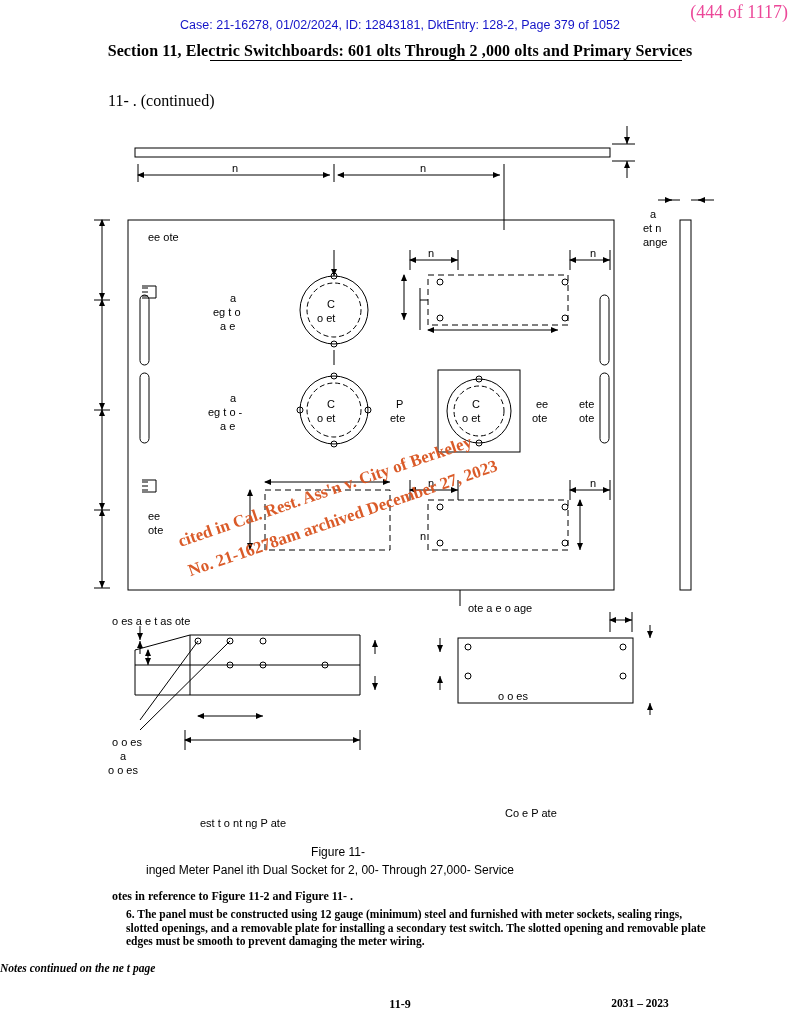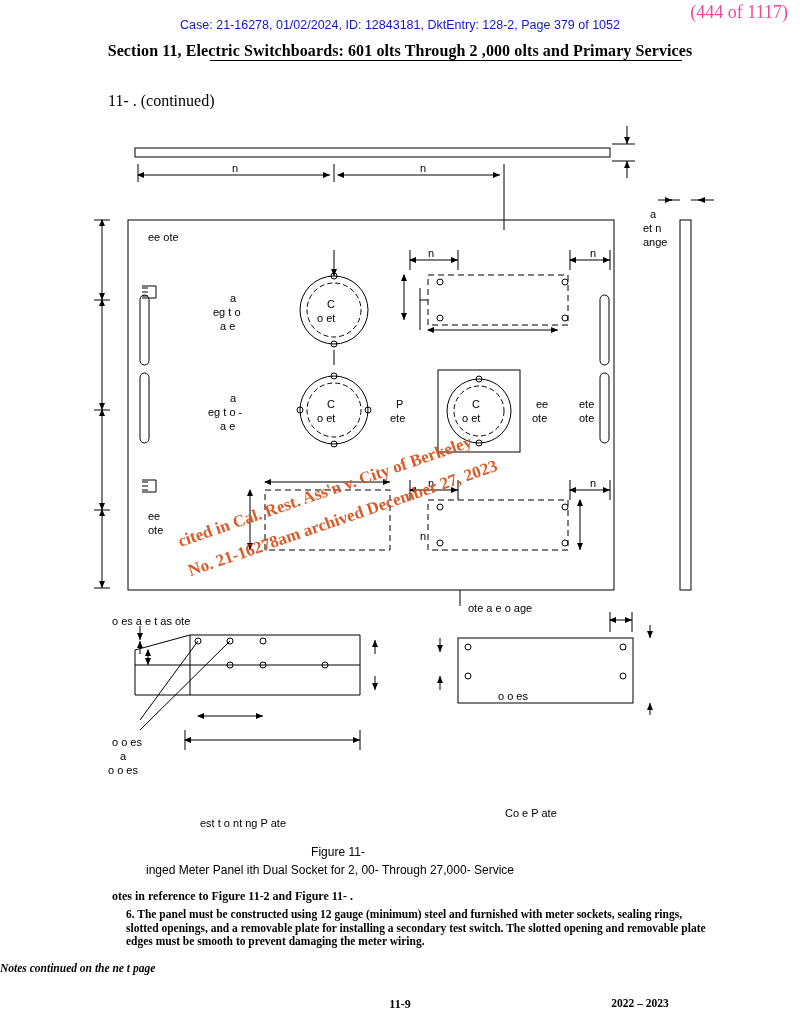--- a/index.html
+++ b/index.html
@@ -353,13 +353,13 @@
   <div>cited in Cal. Rest. Ass'n v. City of Berkeley</div>
   <div>No. 21-16278am archived December 27, 2023</div>
 </div>
 
 <div class="fig-title">Figure 11-</div>
 <div class="fig-sub">inged Meter Panel    ith Dual Socket for 2,  00-   Through 27,000-   Service</div>
 <div class="notes-ref">otes in reference to Figure 11-2 and Figure 11-  .</div>
 <div class="note-1">6. The panel must be constructed using 12 gauge (minimum) steel and furnished with meter sockets, sealing rings, slotted openings, and a removable plate for installing a secondary test switch. The slotted opening and removable plate edges must be smooth to prevent damaging the meter wiring.</div>
 <div class="note-cont">Notes continued on the ne  t page</div>
 <div class="folio-left">11-9</div>
-<div class="folio-right">2022 – 2023</div>
+<div class="folio-right">2031 – 2023</div>
 
 </body></html>

